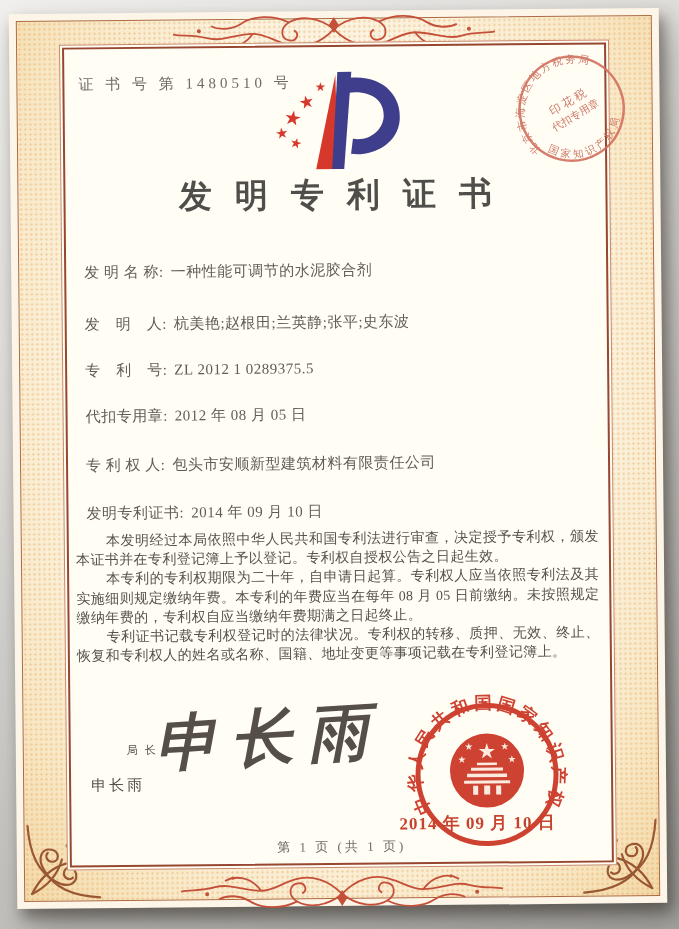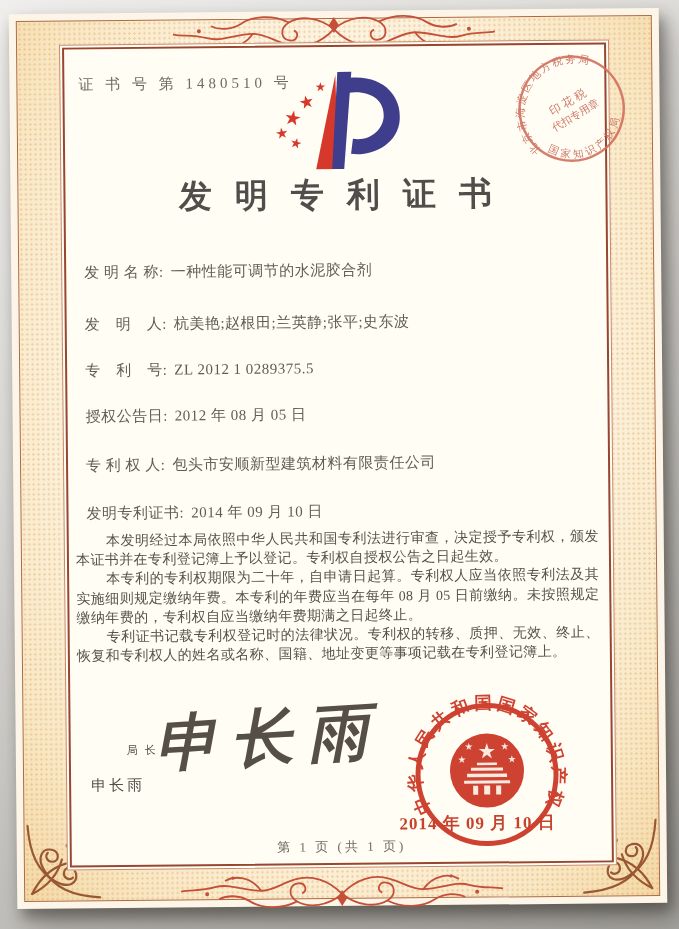--- a/index.html
+++ b/index.html
@@ -104,21 +104,21 @@
           <polygon points="76,8 56,102 78,102" fill="#d6392c"></polygon>
           <polygon points="78,5 92,5 84,102 72,102" fill="#3e3e8c"></polygon>
           <path d="M90,11 C124,8 142,30 140,53 C138,78 112,90 91,87 L93,72 C109,75 123,64 124,50 C125,33 110,23 88,26 Z" fill="#3e3e8c"></path>
         </svg>
 
         <div class="abs title">发明专利证书</div>
 
         <div class="abs field f0"><span>发 明 名 称:</span><span class="val">一种性能可调节的水泥胶合剂</span></div>
         <div class="abs field f1"><span>发　明　人:</span><span class="val">杭美艳;赵根田;兰英静;张平;史东波</span></div>
         <div class="abs field f2"><span>专　利　号:</span><span class="val">ZL 2012 1 0289375.5</span></div>
-        <div class="abs field f3"><span>授权公告日:</span><span class="val">2012 年 08 月 05 日</span></div>
+        <div class="abs field f3"><span>代扣专用章:</span><span class="val">2012 年 08 月 05 日</span></div>
         <div class="abs field f4"><span>专 利 权 人:</span><span class="val">包头市安顺新型建筑材料有限责任公司</span></div>
         <div class="abs field f5"><span>发明专利证书:</span><span class="val">2014 年 09 月 10 日</span></div>
 
         <div class="abs paras">
           <p>本发明经过本局依照中华人民共和国专利法进行审查，决定授予专利权，颁发本证书并在专利登记簿上予以登记。专利权自授权公告之日起生效。</p>
           <p>本专利的专利权期限为二十年，自申请日起算。专利权人应当依照专利法及其实施细则规定缴纳年费。本专利的年费应当在每年 08 月 05 日前缴纳。未按照规定缴纳年费的，专利权自应当缴纳年费期满之日起终止。</p>
           <p>专利证书记载专利权登记时的法律状况。专利权的转移、质押、无效、终止、恢复和专利权人的姓名或名称、国籍、地址变更等事项记载在专利登记簿上。</p>
         </div>
 
         <div class="abs sig-title">局长</div>

